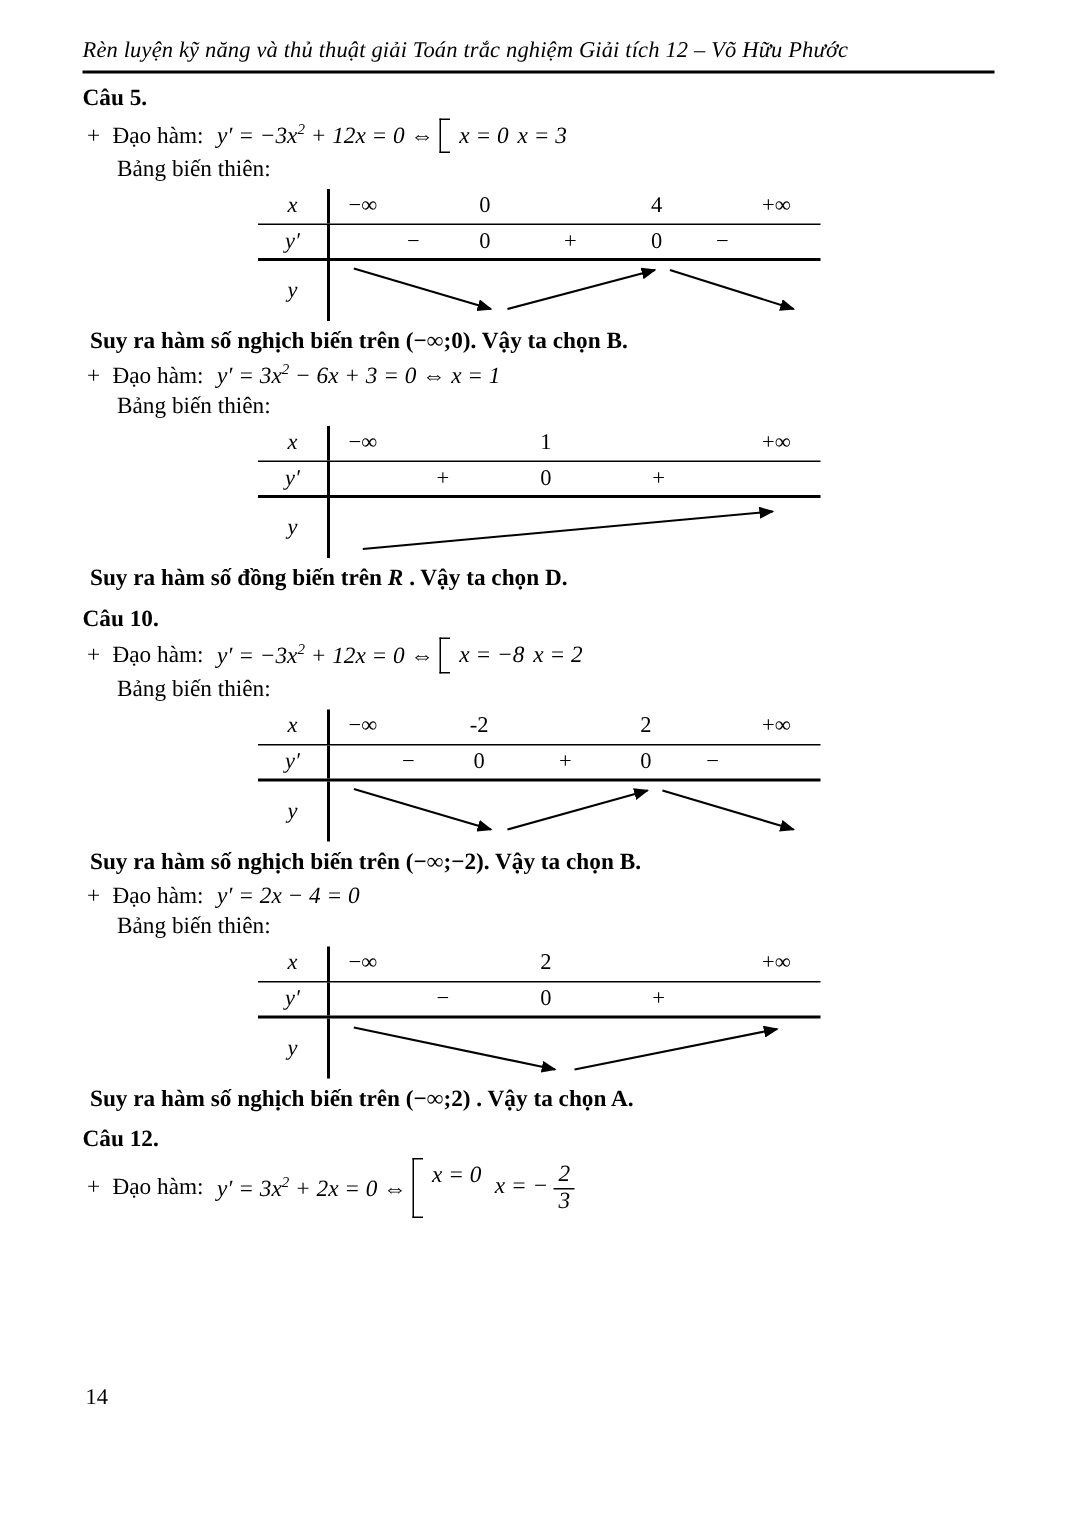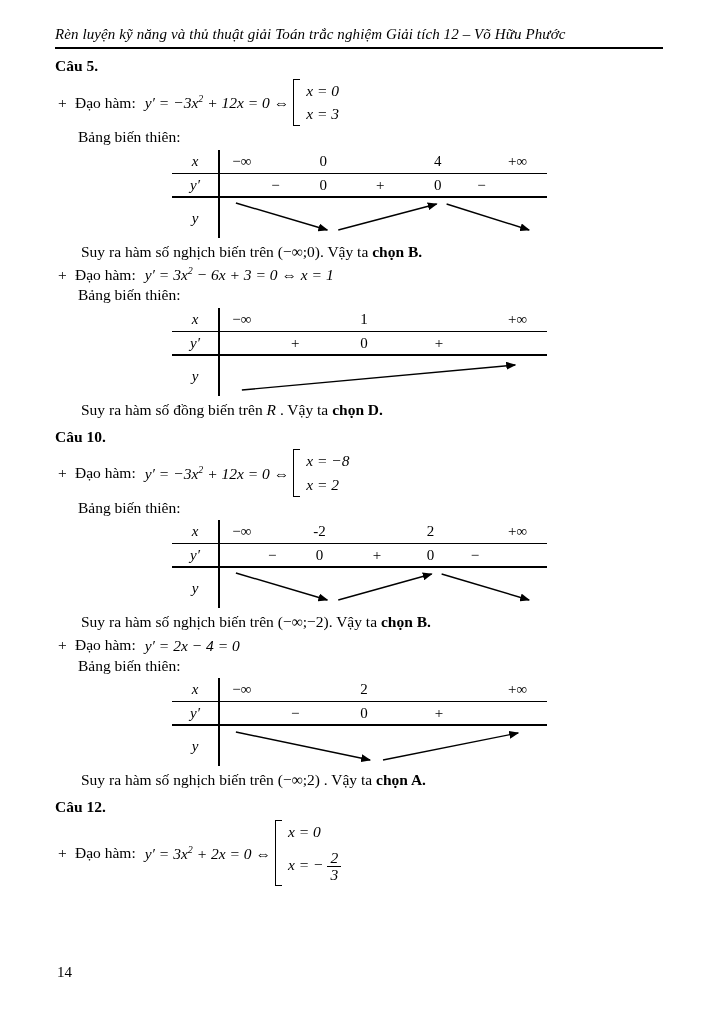--- a/index.html
+++ b/index.html
@@ -25,42 +25,42 @@
     letter-spacing:0.1px;
   }
   .cau-title{font-weight:bold;margin-top:8px;line-height:1.2;}
   .eq-row{display:flex;align-items:center;margin-top:3px;margin-left:3px;line-height:1.15;}
   .bullet{width:17px;flex:none;}
   .dlabel{margin-right:9px;flex:none;}
   .math{font-style:italic;}
   .math sup{font-size:10px;font-style:italic;}
   .cases{display:inline-flex;align-items:stretch;margin-left:4px;}
   .bracket{width:6px;border:1.6px solid #000;border-right:none;flex:none;}
-  .case-col{display:flex;flex-direction:column;justify-content:space-between;gap:6px;
+  .case-col{display:flex;flex-direction:row;justify-content:space-between;gap:6px;
             font-style:italic;padding:3px 0 3px 6px;}
   .case-col.tall{gap:9px;}
   .frac{display:inline-flex;flex-direction:column;vertical-align:middle;
         text-align:center;line-height:1.05;font-style:italic;}
   .frac .num{border-bottom:1.2px solid #000;padding:0 3px;}
   .bbt{margin:2px 0 3px 23px;line-height:1.2;}
-  .concl{margin:4px 0 0 26px;line-height:1.3;}
+  .concl{margin:4px 0 0 5px;line-height:1.3;font-weight:bold;}
   .concl .it{font-style:italic;}
 
   
   .vt{width:375px;margin-left:117px;font-size:15px;}
   .vt-row{display:flex;}
   .vt-lab{width:46px;flex:none;border-right:2px solid #000;text-align:center;
           font-style:italic;}
   .vt-vals{position:relative;flex:1;}
   .vt-vals > span{position:absolute;top:0;transform:translateX(-50%);white-space:nowrap;}
   .vt-xrow{height:23px;line-height:23px;border-bottom:1.3px solid #000;}
   .vt-srow{height:22px;line-height:22px;border-bottom:2.6px solid #000;}
   .vt-yrow{height:40px;line-height:40px;}
   .vt-arrows{display:block;width:100%;height:100%;}
-  .pagenum{position:absolute;left:57px;top:964px;font-size:15px;}
+  .pagenum{position:absolute;left:57px;top:924px;font-size:15px;}
 </style>
 </head>
 <body>
 
 <svg width="0" height="0" style="position:absolute" aria-hidden="true">
   <defs>
     <marker id="ah" markerUnits="userSpaceOnUse" markerWidth="10" markerHeight="8" refX="9" refY="4" orient="auto">
       <path d="M0,0 L10,4 L0,8 Z" fill="#000"></path>
     </marker>
   </defs>

